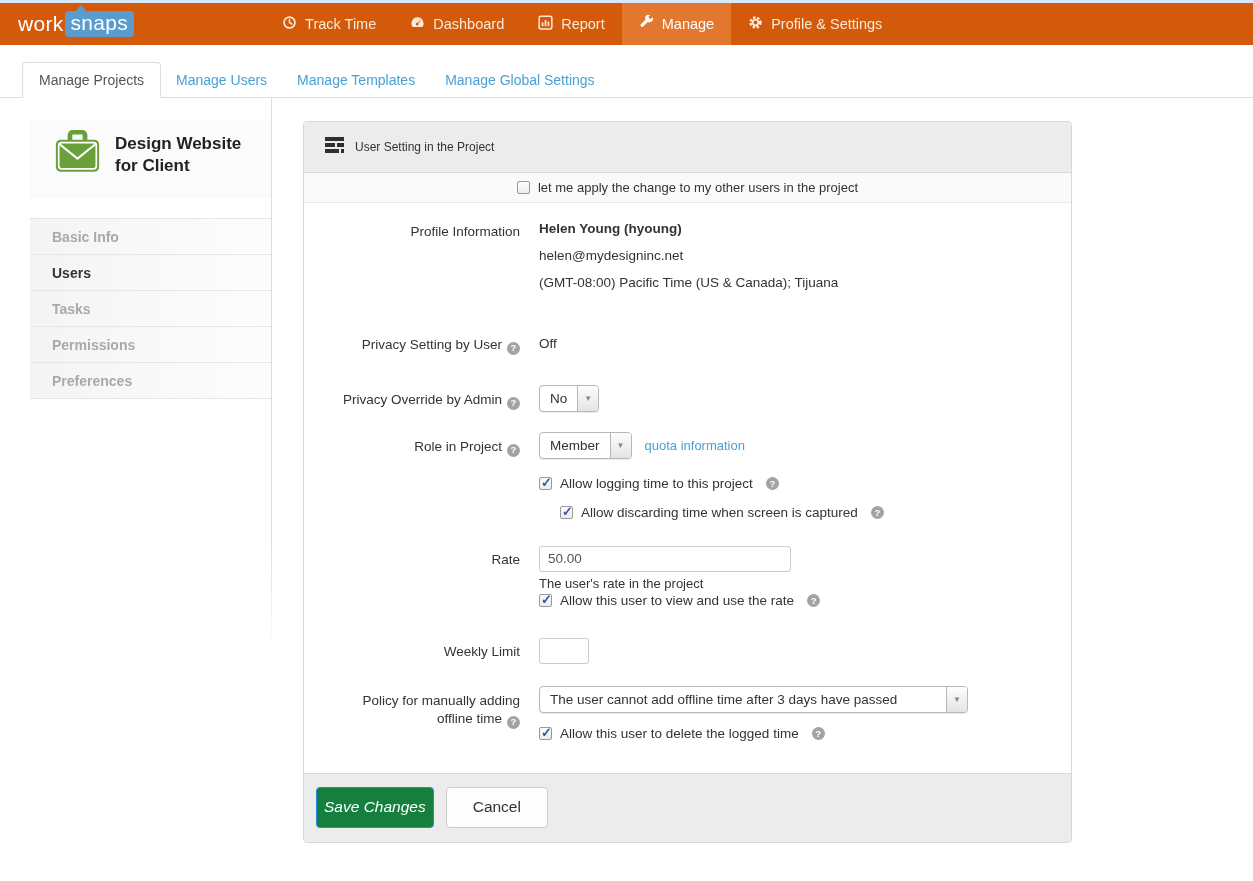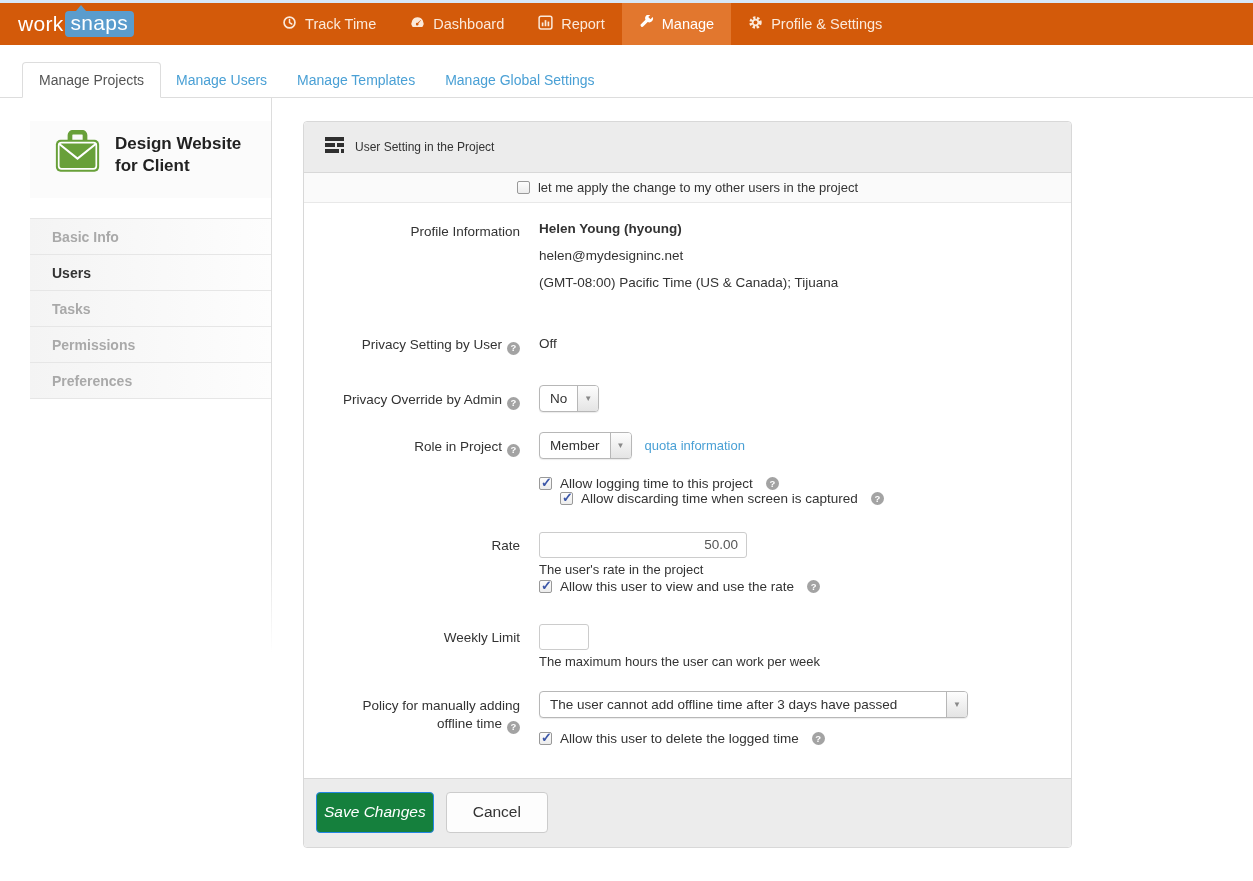--- a/index.html
+++ b/index.html
@@ -56,29 +56,29 @@
   .sel { display:inline-flex; height:27px; border:1px solid #b7b7b7; border-radius:4px; background:#fff; box-shadow:0 1px 1px rgba(0,0,0,.08); overflow:hidden; cursor:pointer; vertical-align:middle; }
   .sel .val { padding:0 10px; line-height:25px; font-size:13.5px; color:#333; white-space:nowrap; }
   .sel .arw { width:21px; border-left:1px solid #b7b7b7; background:linear-gradient(#fdfdfd,#e4e4e4); display:flex; align-items:center; justify-content:center; color:#888; font-size:8px; flex:none; }
   .sel-wide { width:429px; } .sel-wide .val { flex:1; }
 
   .cbline { display:flex; align-items:center; gap:8px; }
   .cb { width:13px; height:13px; border:1px solid #999; border-radius:2px; background:linear-gradient(#fdfdfd,#ececec); display:inline-block; position:relative; flex:none; cursor:pointer; }
   .cb.checked::after { content:"\2713"; position:absolute; left:1px; top:-3px; font-size:13px; font-weight:bold; color:#3c57a8; }
 
   .txt { height:26px; border:1px solid #ccc; border-radius:3px; padding:0 8px; font-size:13.5px; color:#555; font-family:inherit; background:#fff; }
-  .txt-rate { width:208px;text-align:right; }
+  .txt-rate { width:252px; }
   .txt-week { width:50px; }
   .helper { margin-top:4px; font-size:13px; color:#333; }
 
   .link { color:#4aa0d5; font-size:13px; text-decoration:none; cursor:pointer; }
   .rolewrap { display:flex; align-items:center; gap:13px; }
 
   .mb40 { margin-bottom:34px; } .mb30 { margin-bottom:30px; } .mb20 { margin-bottom:20px; } .mb28 { margin-bottom:26px; } .mb22 { margin-bottom:22px; }
-  .mt17 { margin-top:17px; } .mt10 { margin-top:0; } .mt13 { margin-top:13px; } .mt2 { margin-top:2px; }
+  .mt17 { margin-top:17px; } .mt10 { margin-top:14px; } .mt13 { margin-top:13px; } .mt2 { margin-top:2px; }
   .ind { margin-left:21px; }
 
   .panel-footer { background:#ececec; border-top:1px solid #d8d8d8; padding:13px 12px 14px; border-radius:0 0 4px 4px; display:flex; }
   .btn { height:41px; border-radius:4px; font-size:15.5px; font-family:inherit; cursor:pointer; }
   .btn-save { background:#15803d; color:#fff; border:1px solid #2386e4; padding:0 7px;font-style:italic; }
   .btn-cancel { background:#fdfdfd; color:#333; border:1px solid #ccc; padding:0 26px; margin-left:12px; }
 </style>
 </head>
 <body>
 
@@ -233,21 +233,20 @@
             <span>Allow this user to view and use the rate</span>
               <span class="help">?</span>
           </div>
         </div>
       </div>
 
       <div class="frow mb22">
         <div class="flabel pt5">Weekly Limit</div>
         <div class="fctrl">
           <input class="txt txt-week" value="" style="">
-          <div class="helper">The maximum hours the user can work per week</div>
         </div>
       </div>
 
       <div class="frow">
         <div class="flabel pt6">
           <div>Policy for manually adding</div>
           <div><span>offline time</span><span class="help">?</span></div>
         </div>
         <div class="fctrl">
           <span class="sel sel-wide">

